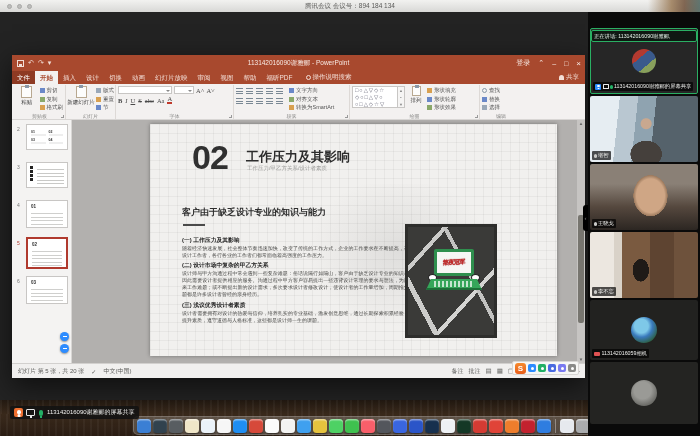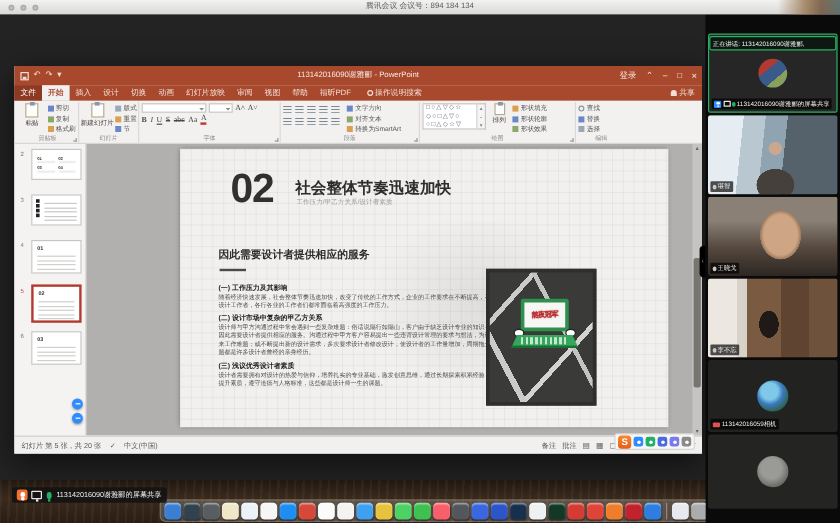--- a/index.html
+++ b/index.html
@@ -483,23 +483,23 @@
               </div>
           </div>
           <div class="float-btn" style="left:48px; top:212px;"></div>
           <div class="float-btn" style="left:48px; top:224px;"></div>
         </div>
 
         <div class="canvas">
           <div class="slide">
             <div class="watermark"></div>
             <div class="big-num">02</div>
-            <div class="sl-title">社会整体节奏迅速加快</div>
+            <div class="sl-title">工作压力及其影响</div>
             <div class="sl-sub">工作压力/甲乙方关系/设计者素质</div>
-            <div class="sl-head">因此需要设计者提供相应的服务</div>
+            <div class="sl-head">客户由于缺乏设计专业的知识与能力</div>
             <div class="sl-div"></div>
             <div class="sl-secs">
               <div class="sec-h">(一) 工作压力及其影响</div>
               <div class="sec-p">随着经济快速发展，社会整体节奏迅速加快，改变了传统的工作方式，企业的工作要求在不断提高，不仅仅是设计工作者，各行各业的工作者们都常面临着高强度的工作压力。</div>
               <div class="sec-h">(二) 设计市场中复杂的甲乙方关系</div>
               <div class="sec-p">设计师与甲方沟通过程中常会遇到一些复杂难题：俗话说隔行如隔山，客户由于缺乏设计专业的知识与能力，因此需要设计者提供相应的服务。沟通过程中甲方客户容易提出一些违背设计常理的要求与想法，为设计者带来工作难题；或不断提出新的设计需求，多次要求设计者修改设计，使设计者的工作量增加，周期拖欠等等问题都是许多设计者曾经的亲身经历。</div>
               <div class="sec-h">(三) 浅议优秀设计者素质</div>
               <div class="sec-p">设计者需要拥有对设计的热爱与信仰，培养扎实的专业基础，激发创意思维，通过长期探索积累经验，并不断提升素质，遵守道德与人格标准，这些都是设计师一生的课题。</div>
             </div>
             <div class="poster">

